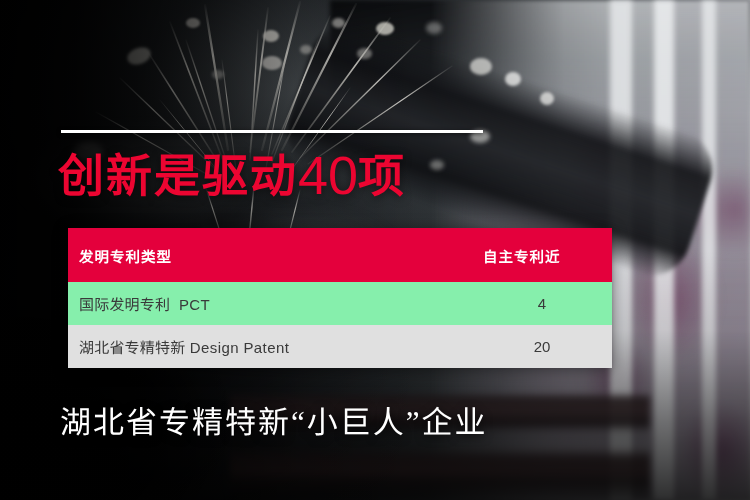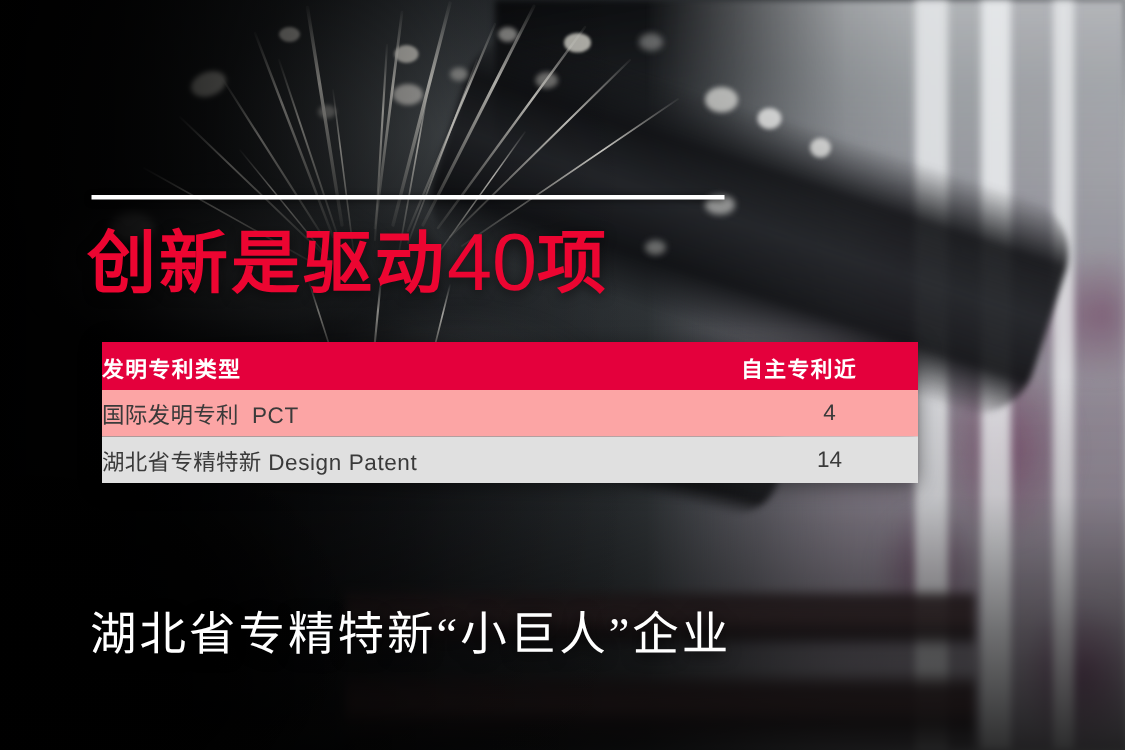--- a/index.html
+++ b/index.html
@@ -172,38 +172,38 @@
     position: absolute;
     left: 68px;
     top: 228px;
     width: 544px;
     border-collapse: collapse;
     table-layout: fixed;
     box-shadow: 0 2px 14px rgba(0,0,0,0.45);
   }
   .patent-table th,
   .patent-table td {
-    padding: 0;
+    padding: 11px;
     margin: 0;
   }
   .patent-table thead th {
     background: #e4003c;
     color: #ffffff;
     font-size: 14.5px;
     font-weight: 700;
     height: 32px;
     letter-spacing: 1px;
     text-align: left;
     vertical-align: middle;
   }
   .th-type { padding-left: 16px; }
   .th-count { text-align: center; width: 118px; padding-right: 8px; }
 
   .patent-table tbody tr { height: 31px; }
-  .patent-table tbody tr.odd  { background: #fca5a5; margin-top: 24px; }
+  .patent-table tbody tr.odd  { background: #86efac; margin-top: 24px; }
   .patent-table tbody tr.even { background: #e0e0e0; }
 
   .cell-type {
     padding-left: 16px;
     font-size: 15px;
     color: #3a3a3a;
     letter-spacing: 0.2px;
     white-space: nowrap;
     vertical-align: middle;
   }
@@ -324,21 +324,21 @@
         <tr class="odd">
           <td class="cell-type">
             <span>国际发明专利</span>&nbsp;&nbsp;<span class="en">PCT</span>
           </td>
           <td class="cell-count">4</td>
         </tr>
         <tr class="even">
           <td class="cell-type">
             <span>湖北省专精特新</span>&nbsp;<span class="en">Design Patent</span>
           </td>
-          <td class="cell-count">14</td>
+          <td class="cell-count">20</td>
         </tr>
       </tbody>
     </table>
 
     <div class="tagline">湖北省专精特新“小巨人”企业</div>
 
   </div>
 </div>
 
 </body></html>

